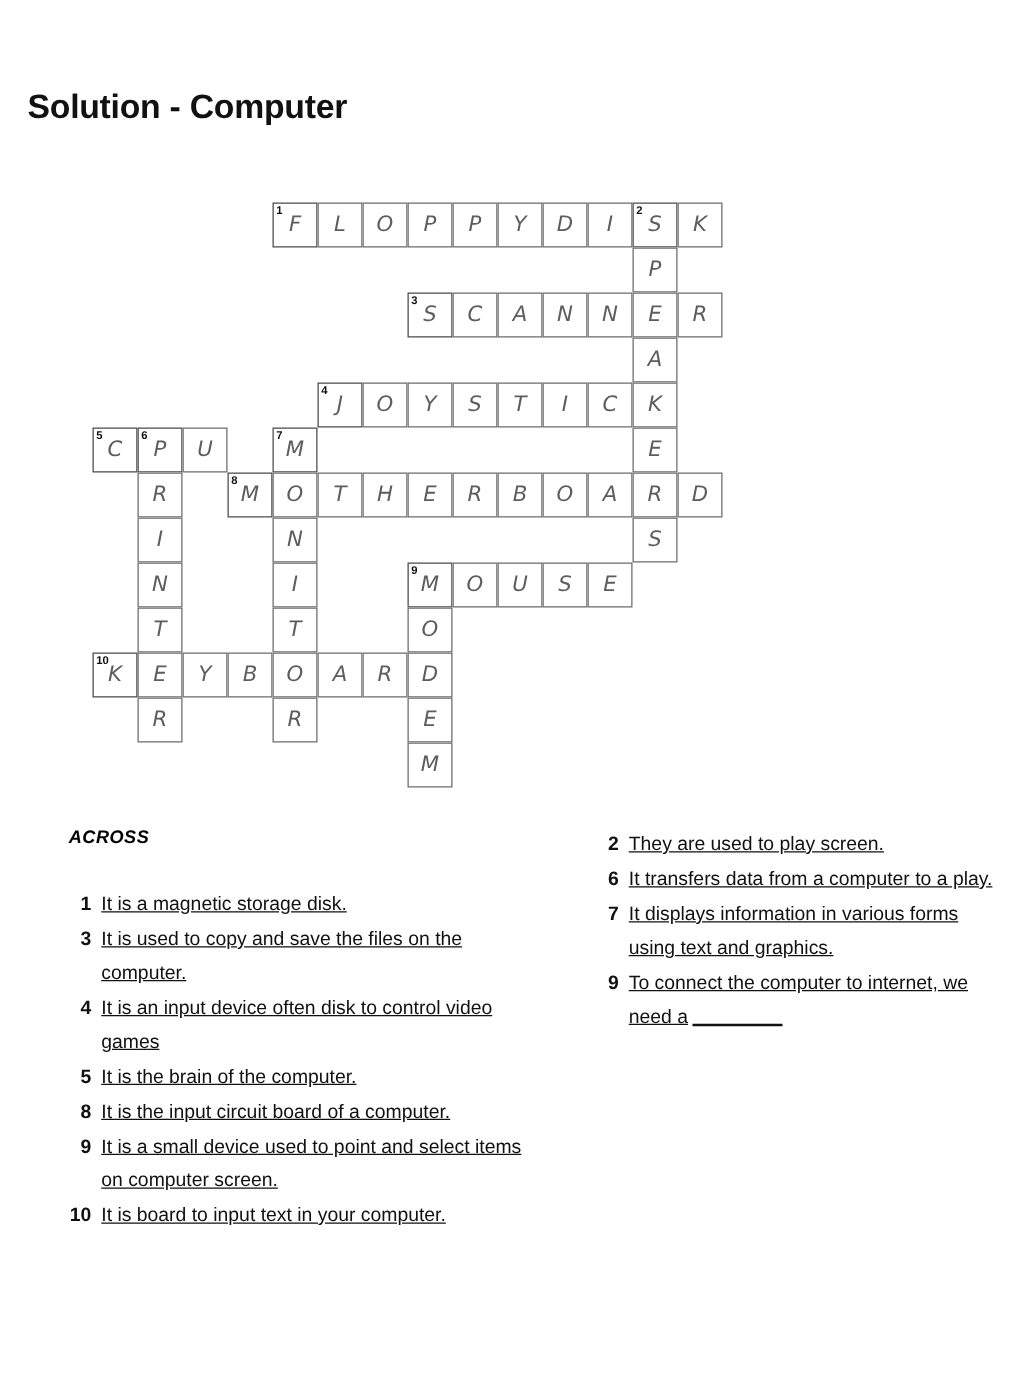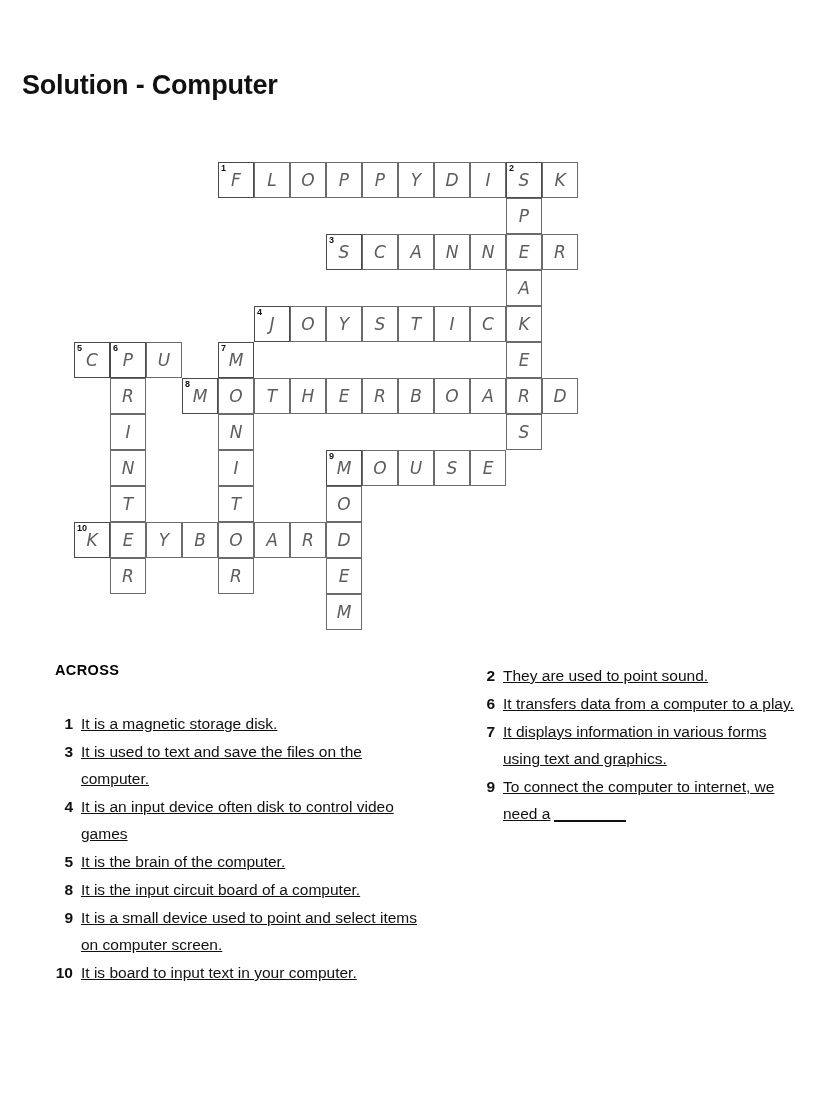--- a/index.html
+++ b/index.html
@@ -75,20 +75,21 @@
   }
   .col.across{ left:55px; width:370px; }
   .col.down{ left:477px; width:330px; }
 
   .col-head{
     font-size:14.5px;
     font-weight:bold;
     letter-spacing:0.4px;
     color:#000;
     margin:0 0 32px 0;
+    font-style:italic;
   }
   .clue{
     display:flex;
     align-items:flex-start;
     margin-bottom:1px;
     font-size:15.5px;
     line-height:27px;
     color:#111;
   }
   .clue .cnum{
@@ -342,21 +343,21 @@
 
     <div class="col across">
       <div class="col-head">ACROSS</div>
       <div id="across-list">
           <div class="clue">
             <span class="cnum">1</span>
             <span class="ctext">It is a magnetic storage disk.</span>
           </div>
           <div class="clue">
             <span class="cnum">3</span>
-            <span class="ctext">It is used to text and save the files on the computer.</span>
+            <span class="ctext">It is used to copy and save the files on the computer.</span>
           </div>
           <div class="clue">
             <span class="cnum">4</span>
             <span class="ctext">It is an input device often disk to control video games</span>
           </div>
           <div class="clue">
             <span class="cnum">5</span>
             <span class="ctext">It is the brain of the computer.</span>
           </div>
           <div class="clue">
@@ -371,21 +372,21 @@
             <span class="cnum">10</span>
             <span class="ctext">It is board to input text in your computer.</span>
           </div>
         </div>
     </div>
 
     <div class="col down">
       <div id="down-list">
           <div class="clue">
             <span class="cnum">2</span>
-            <span class="ctext">They are used to point sound.</span>
+            <span class="ctext">They are used to play screen.</span>
           </div>
           <div class="clue">
             <span class="cnum">6</span>
             <span class="ctext">It transfers data from a computer to a play.</span>
           </div>
           <div class="clue">
             <span class="cnum">7</span>
             <span class="ctext">It displays information in various forms using text and graphics.</span>
           </div>
           <div class="clue">

